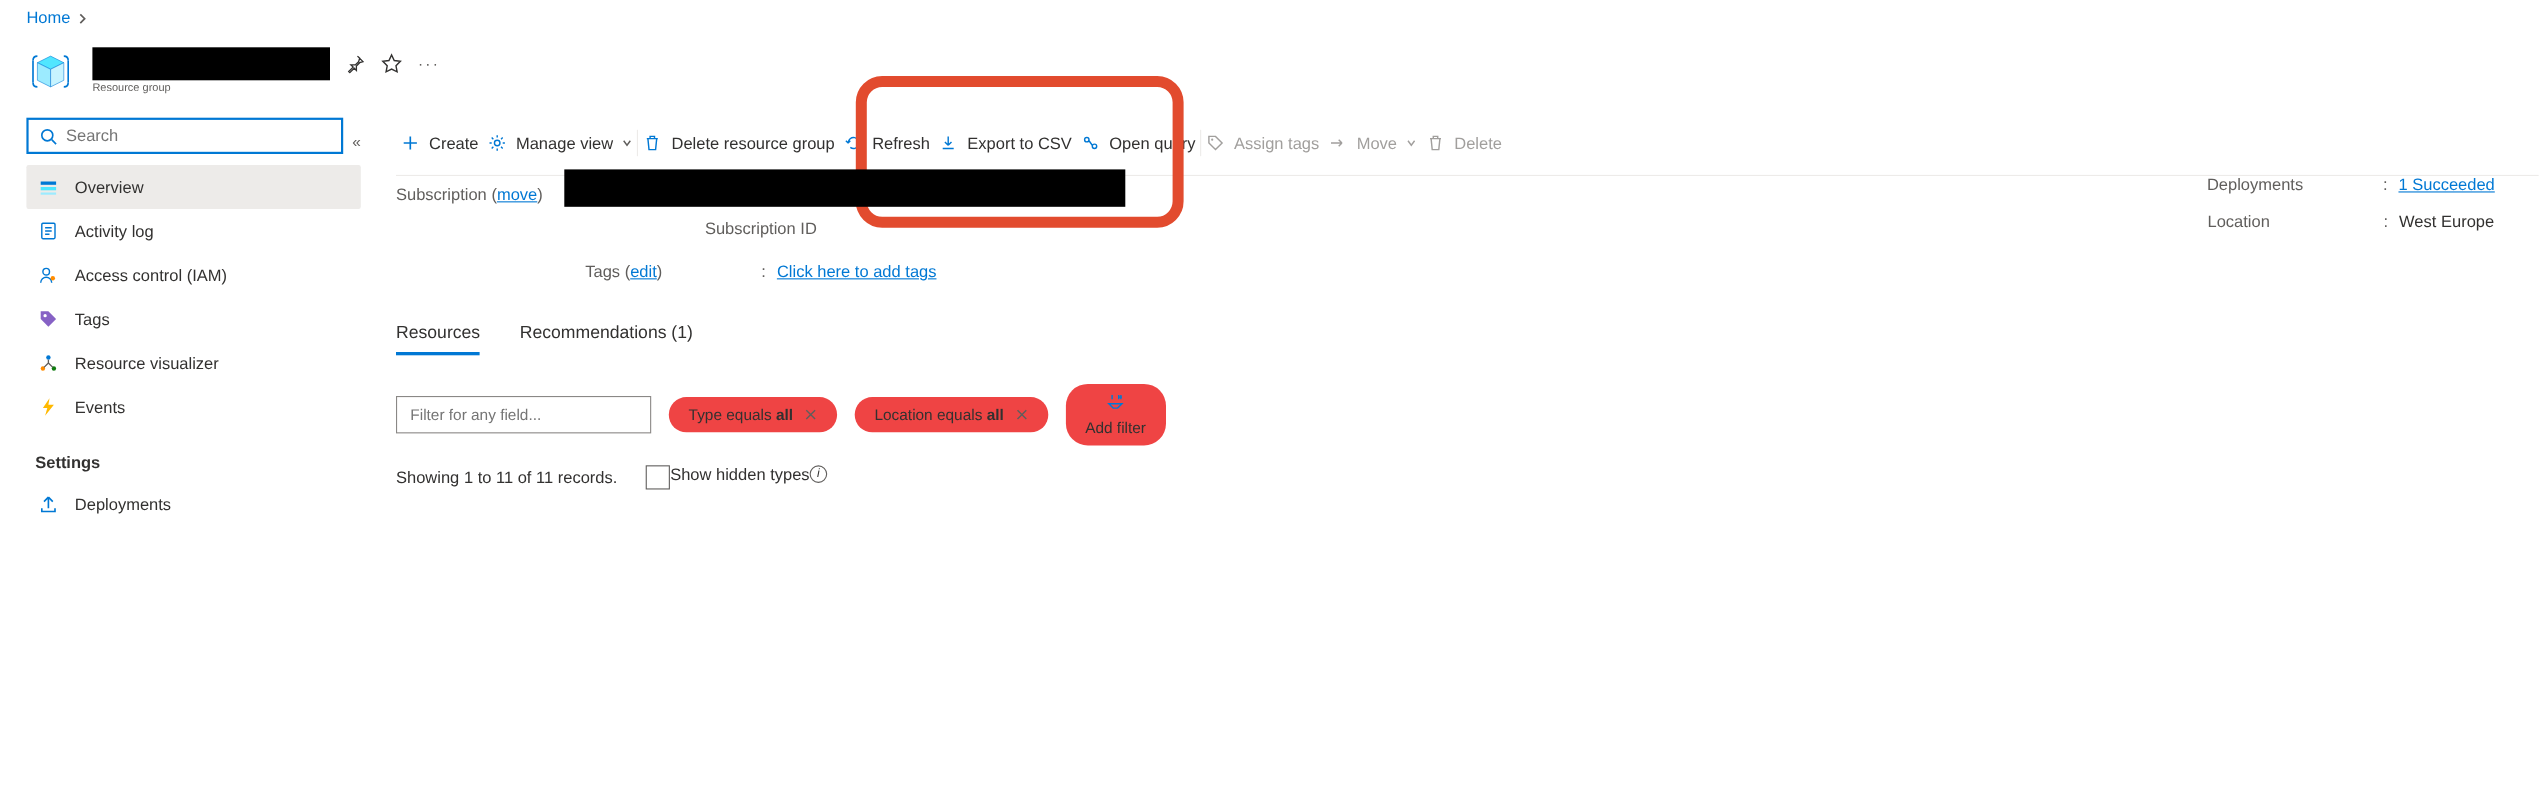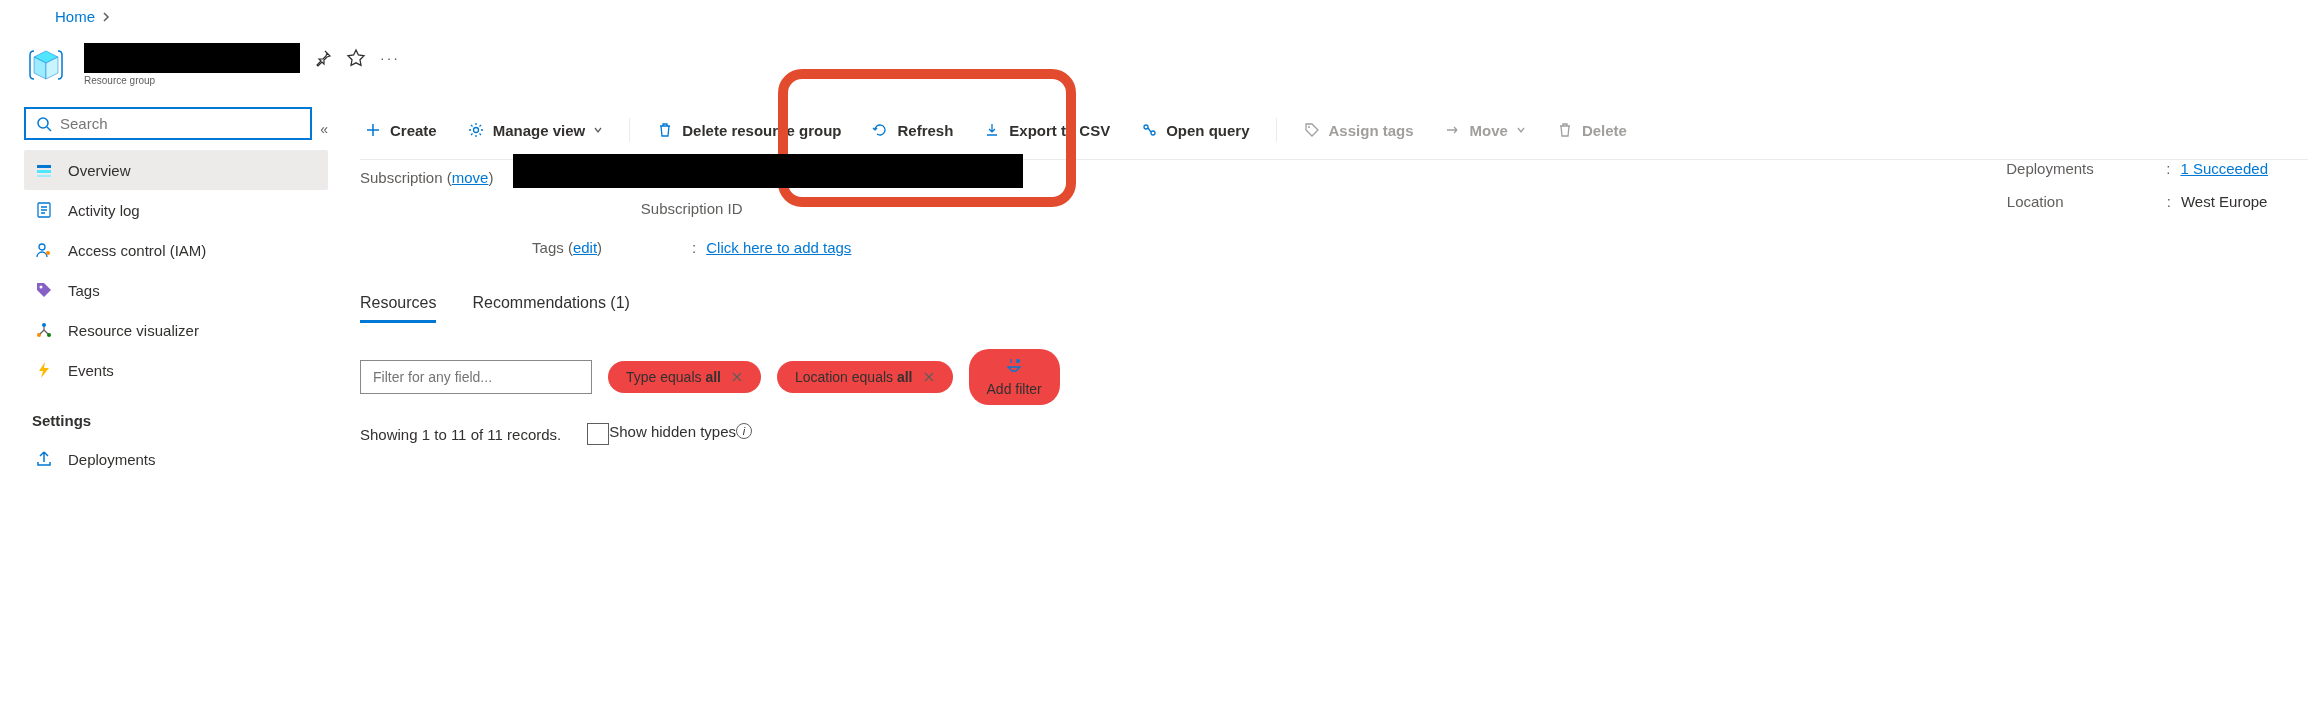--- a/index.html
+++ b/index.html
@@ -2,21 +2,21 @@
 <html><head>
 <meta charset="utf-8">
 <style>
 * { box-sizing: border-box; margin: 0; padding: 0; font-family: 'Segoe UI', -apple-system, sans-serif; }
 body { background: #fff; font-size: 14px; color: #323130; }
 
 .page { width: 2308px; height: 724px; position: relative; overflow: hidden; }
 
 
 .breadcrumb { padding: 8px 24px; display: flex; align-items: center; gap: 6px; }
-.breadcrumb a { color: #0078d4; text-decoration: none; font-size: 15px; margin-left: 31px; }
+.breadcrumb a { color: #0078d4; text-decoration: none; font-size: 15px; }
 .breadcrumb .sep { color: #605e5c; }
 
 
 .header-row { display: flex; align-items: flex-start; padding: 10px 24px 20px; gap: 16px; }
 .rg-icon { width: 44px; height: 44px; display: flex; align-items: center; justify-content: center; }
 .title-block { display: flex; flex-direction: column; gap: 2px; }
 .title-line { display: flex; align-items: center; gap: 14px; }
 .redacted-title { background: #000; height: 30px; width: 216px; display: inline-block; }
 .subtitle { color: #605e5c; font-size: 10px; }
 
@@ -28,21 +28,21 @@
 .collapse { color: #605e5c; margin-left: 8px; }
 
 .nav-item { display: flex; align-items: center; gap: 14px; padding: 10px 10px; font-size: 15px; cursor: pointer; border-radius: 2px; }
 .nav-item.selected { background: #edebe9; }
 .nav-section { font-weight: 600; padding: 22px 8px 10px; font-size: 15px; }
 
 .nav-icon { width: 20px; height: 20px; display: flex; align-items: center; justify-content: center; }
 
 
 .main { flex: 1; padding: 0 0 0 24px; }
-.toolbar { display: flex; align-items: center; gap: 22px; padding: 8px 0 14px; border-bottom: 1px solid #edebe9; position: relative; font-weight: bold; }
+.toolbar { display: flex; align-items: center; padding: 8px 0 14px; border-bottom: 1px solid #edebe9; position: relative; }
 .toolbar-btn { display: flex; align-items: center; gap: 8px; font-size: 15px; cursor: pointer; padding: 6px 4px; white-space: nowrap; }
 .toolbar-btn.disabled { color: #a19f9d; }
 .toolbar-sep { width: 1px; height: 24px; background: #edebe9; }
 .t-icon { width: 18px; height: 18px; display: flex; align-items: center; justify-content: center; }
 
 .highlight-box { position: absolute; border: 10px solid #e24b2e; border-radius: 24px; width: 298px; height: 138px; top: -38px; left: 418px; pointer-events: none; }
 
 .essentials-hdr { display: flex; align-items: center; gap: 8px; padding: 16px 0 10px; font-weight: 600; font-size: 16px; cursor: pointer; }
 .essentials { display: flex; justify-content: space-between; padding-right: 40px; }
 .ess-col { display: flex; flex-direction: column; gap: 16px; align-items: center; }

